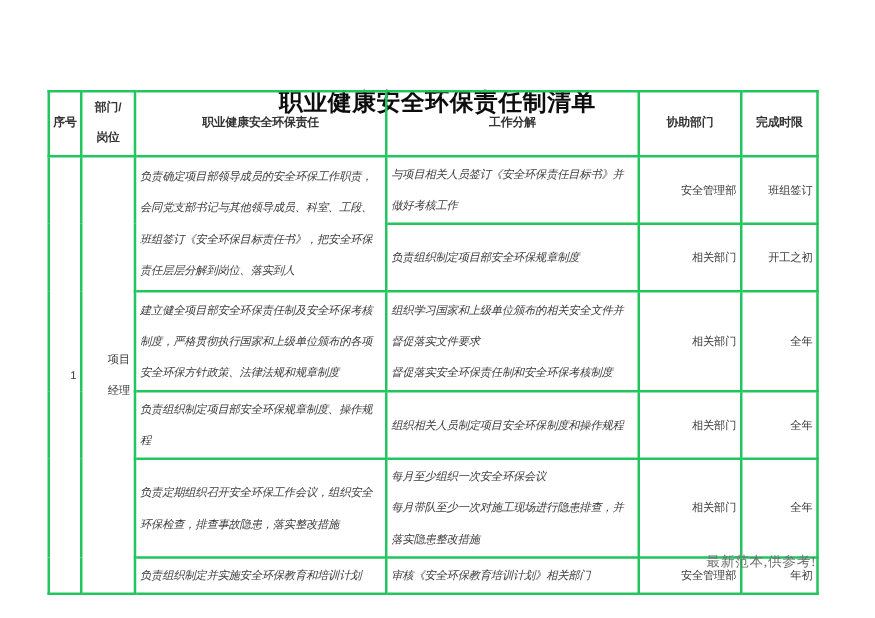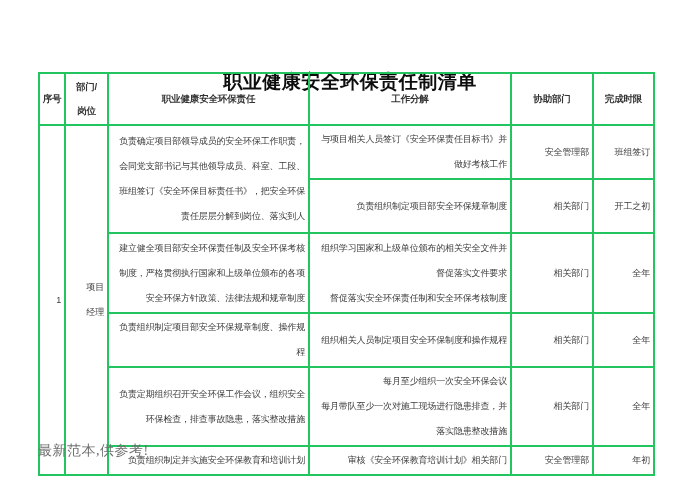--- a/index.html
+++ b/index.html
@@ -45,29 +45,29 @@
   }
   table.resp-table th {
     font-size: 9.5px;
     font-weight: bold;
     text-align: center;
     line-height: 24px;
     color: #333333;
     padding: 1px 1px;
   }
   td.c-center { text-align: right; }
-  td.c-left { text-align: right; }
+  td.c-left { text-align: left; font-style: italic; }
   .footer-note {
     position: absolute;
     top: 442px;
     left: 38px;
     width: 615px;
-    text-align: left;
+    text-align: right;
     font-family: "Liberation Serif", "DejaVu Serif", serif;
-    font-size: 14px;
+    font-size: 11px;
     color: #6f6f6f;
     letter-spacing: 0.5px;
   }
 </style>
 </head>
 <body>
 
 <div class="doc-title">职业健康安全环保责任制清单</div>
 
 <table class="resp-table">

